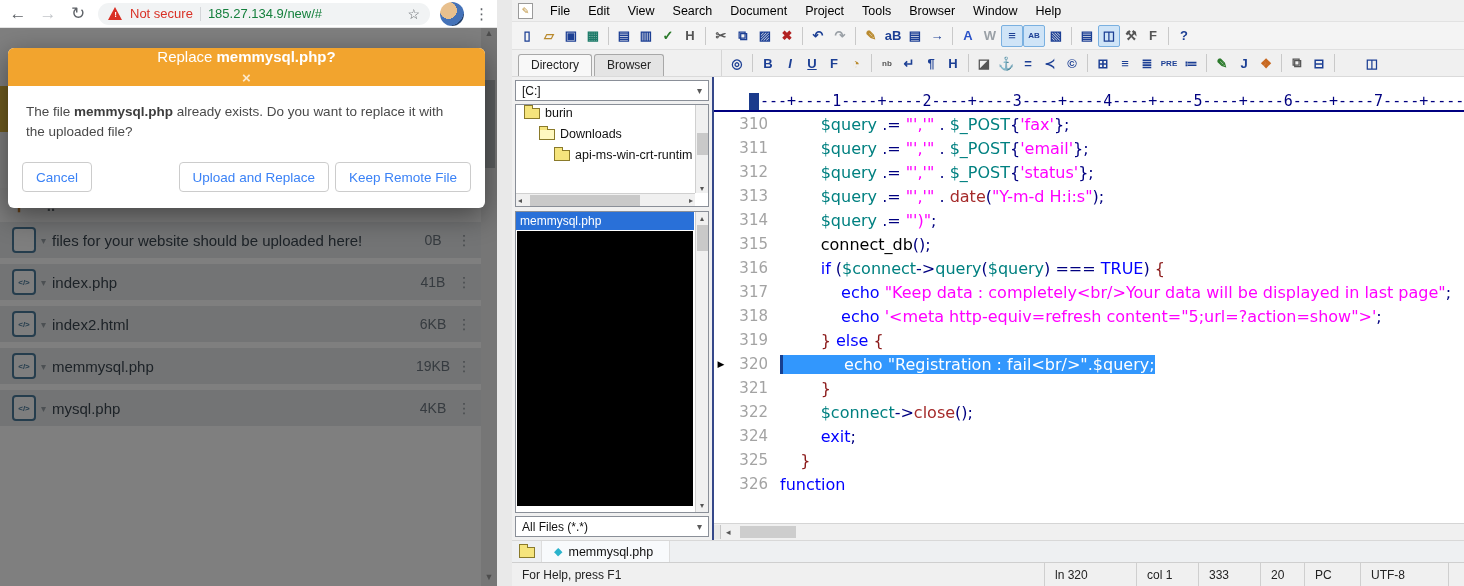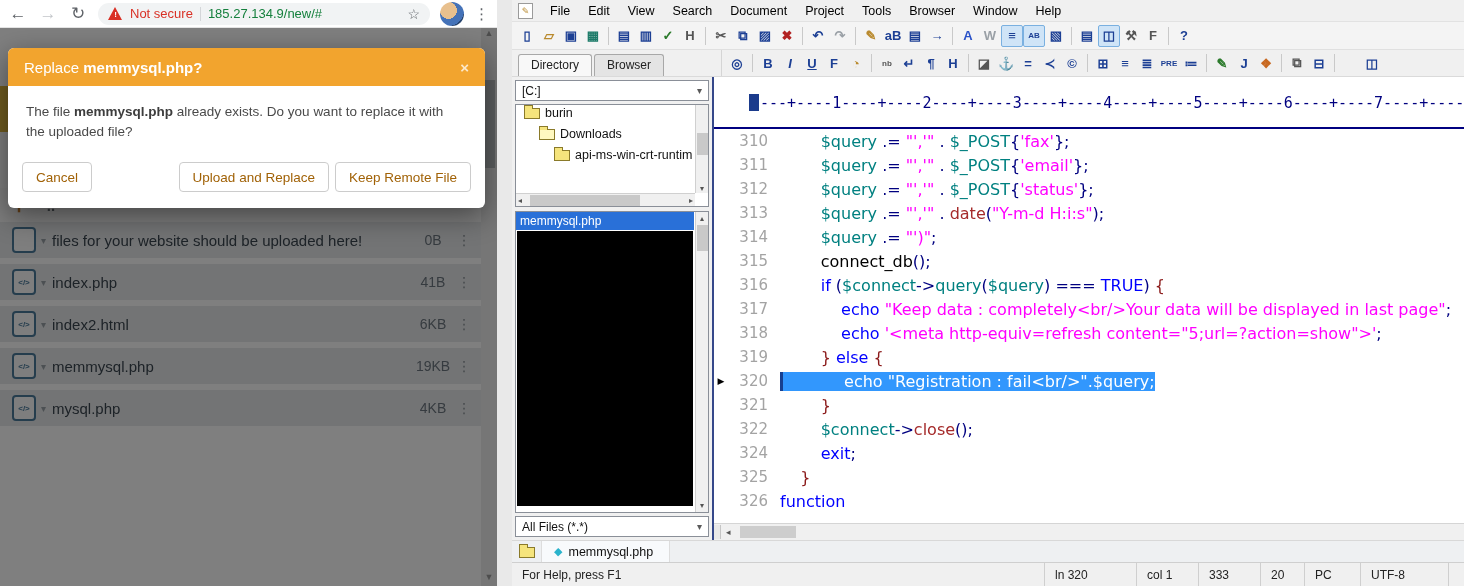--- a/index.html
+++ b/index.html
@@ -48,30 +48,30 @@
   .fkebab { color:#8b9298; font-size:14px; width:14px; text-align:center; }
   .pg-scroll { position:absolute; right:0; top:0; bottom:0; width:16px; background:#eceded; }
   .pg-scroll .ar { display:block; text-align:center; color:#9b9b9b; font-size:9px; height:14px; }
   .pg-scroll .ar.dn { position:absolute; bottom:0; left:0; right:0; }
   .pg-thumb { position:absolute; top:52px; left:2px; width:12px; height:88px; background:#b9bcbe; }
   .overlay { position:absolute; inset:0; background:rgba(0,0,0,0.5); z-index:5; }
 
   .modal { position:absolute; left:8px; top:20px; width:477px; z-index:10; background:#fff;
            border-radius:6px; box-shadow:0 8px 28px rgba(0,0,0,.45); overflow:hidden; }
   .modal-head { height:38px; background:#f2a42e; display:flex; align-items:center;
-                padding:0 16px; }
+                padding:0 16px;flex-direction:column; }
   .modal-title { color:#fff; font-size:15px; flex:1; }
   .modal-title b { font-weight:bold; }
   .modal-x { color:rgba(255,255,255,.75); font-size:15px; font-weight:bold; }
   .modal-body { padding:16px 18px 10px 18px; color:#4a4a4a; font-size:13.5px; line-height:20px;
                 width:460px; }
   .modal-body b { color:#3d3d3d; }
   .modal-foot { display:flex; align-items:center; padding:10px 14px 16px 14px; }
   .mbtn { height:30px; border:1px solid #cccccc; border-radius:4px; background:#fff;
-          color:#a16207; font-size:13.5px; padding:0 13px; font-family:inherit; }
+          color:#3b82f6; font-size:13.5px; padding:0 13px; font-family:inherit; }
   .mbtn.keep { margin-left:6px; }
   .foot-spacer { flex:1; }
 
   
   .gap { width:15px; flex:none; background:#e9e9e9; }
   .editplus { width:952px; height:586px; background:#f0f0f0; display:flex; flex-direction:column;
               font-size:12px; color:#111; flex:none; }
   .titlebar { height:26px; display:flex; align-items:center; position:relative; flex:none; }
   .app-ico { width:15px; height:16px; margin-left:8px; background:#fff; border:1px solid #909090;
              position:relative; }
@@ -131,21 +131,21 @@
   .list-vscroll { position:absolute; right:0; top:0; bottom:0; width:13px; background:#f0f0f0;
                   border-left:1px solid #d0d0d0; font-size:8px; color:#555; }
   .list-vscroll .up { position:absolute; top:2px; width:100%; text-align:center; }
   .list-vscroll .dn { position:absolute; bottom:2px; width:100%; text-align:center; }
   .list-vscroll .thumb { position:absolute; top:13px; left:1px; width:11px; height:26px; background:#c9c9c9; }
 
   .editor { flex:1; min-width:0; display:flex; flex-direction:column; background:#fff;
             border-left:2px solid #35488a; }
   .ruler { height:35px; flex:none; font-family:"DejaVu Sans Mono", monospace; font-size:15px;
            color:#000080; white-space:pre; overflow:hidden; border-bottom:2px solid #000080;
-           padding-left:34px; display:flex; align-items:flex-start;margin-top:17px; }
+           padding-left:34px; display:flex; align-items:flex-end; }
   .rmark { display:inline-block; width:10px; height:17px; background:#1b3b8c; margin:0 1px; flex:none; }
   .code-view { flex:1; overflow:hidden; font-family:"DejaVu Sans", sans-serif; font-size:16px; }
   .cline { height:24px; display:flex; align-items:center; white-space:pre; }
   .lmark { width:14px; flex:none; font-size:9px; color:#000; text-align:center; }
   .lnum { width:40px; flex:none; text-align:right; color:#a3a3a3; font-size:15px; }
   .ltext { margin-left:12px; white-space:pre; }
   .sy-pl { color:#000; } .sy-v { color:#008080; } .sy-s { color:#ff00ff; }
   .sy-k { color:#0000ff; } .sy-p { color:#000080; } .sy-fn { color:#a52a2a; } .sy-b { color:#8b1a1a; }
   .selbox { background:#3297fd; color:#fff; }
   .curbar { display:inline-block; width:3px; height:19px; background:#173f8f; vertical-align:text-bottom; }

